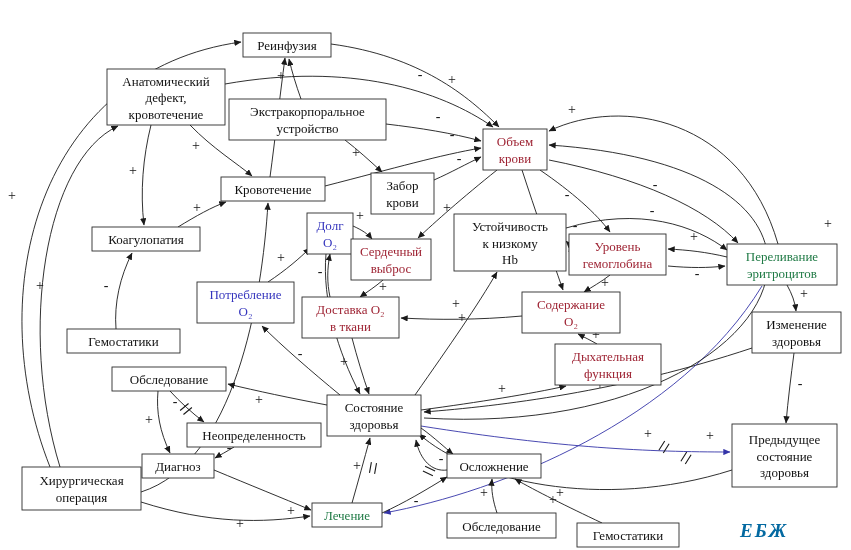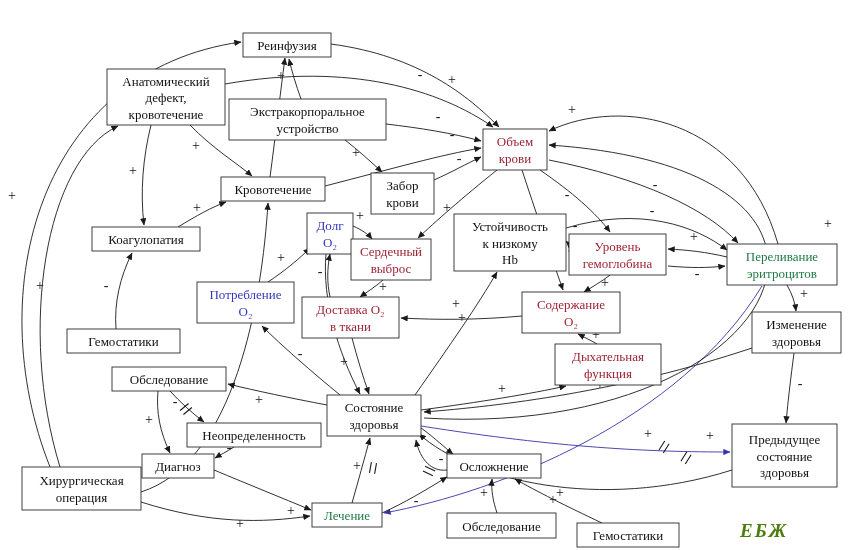--- a/index.html
+++ b/index.html
@@ -5,21 +5,21 @@
   html,body{margin:0;padding:0;background:#ffffff;}
   #stage{position:relative;width:851px;height:550px;background:#ffffff;overflow:hidden;
          font-family:"Liberation Serif",serif;}
   svg{position:absolute;left:0;top:0;}
   .nodebox{fill:#ffffff;stroke:#2b2b2b;stroke-width:0.9;}
   .nodelabel{font-family:"Liberation Serif",serif;font-size:13px;text-anchor:middle;
              dominant-baseline:central;}
   .sign{font-family:"Liberation Serif",serif;font-size:14px;fill:#111111;text-anchor:middle;}
   .signature{position:absolute;left:740px;top:520px;width:80px;
              font-family:"Liberation Serif",serif;font-style:italic;font-weight:bold;
-             font-size:19px;letter-spacing:2px;color:#4d7c0f;}
+             font-size:19px;letter-spacing:2px;color:#0369a1;}
 </style>
 </head>
 <body>
 
 <div id="stage">
   <svg id="diagram" width="851" height="550" viewBox="0 0 851 550">
     <defs>
       <marker id="ah-k" viewBox="0 0 10 8" refX="8.5" refY="4" markerWidth="9" markerHeight="7" orient="auto">
         <path d="M0,0 L9,4 L0,8 z" fill="#1a1a1a"></path>
       </marker>

